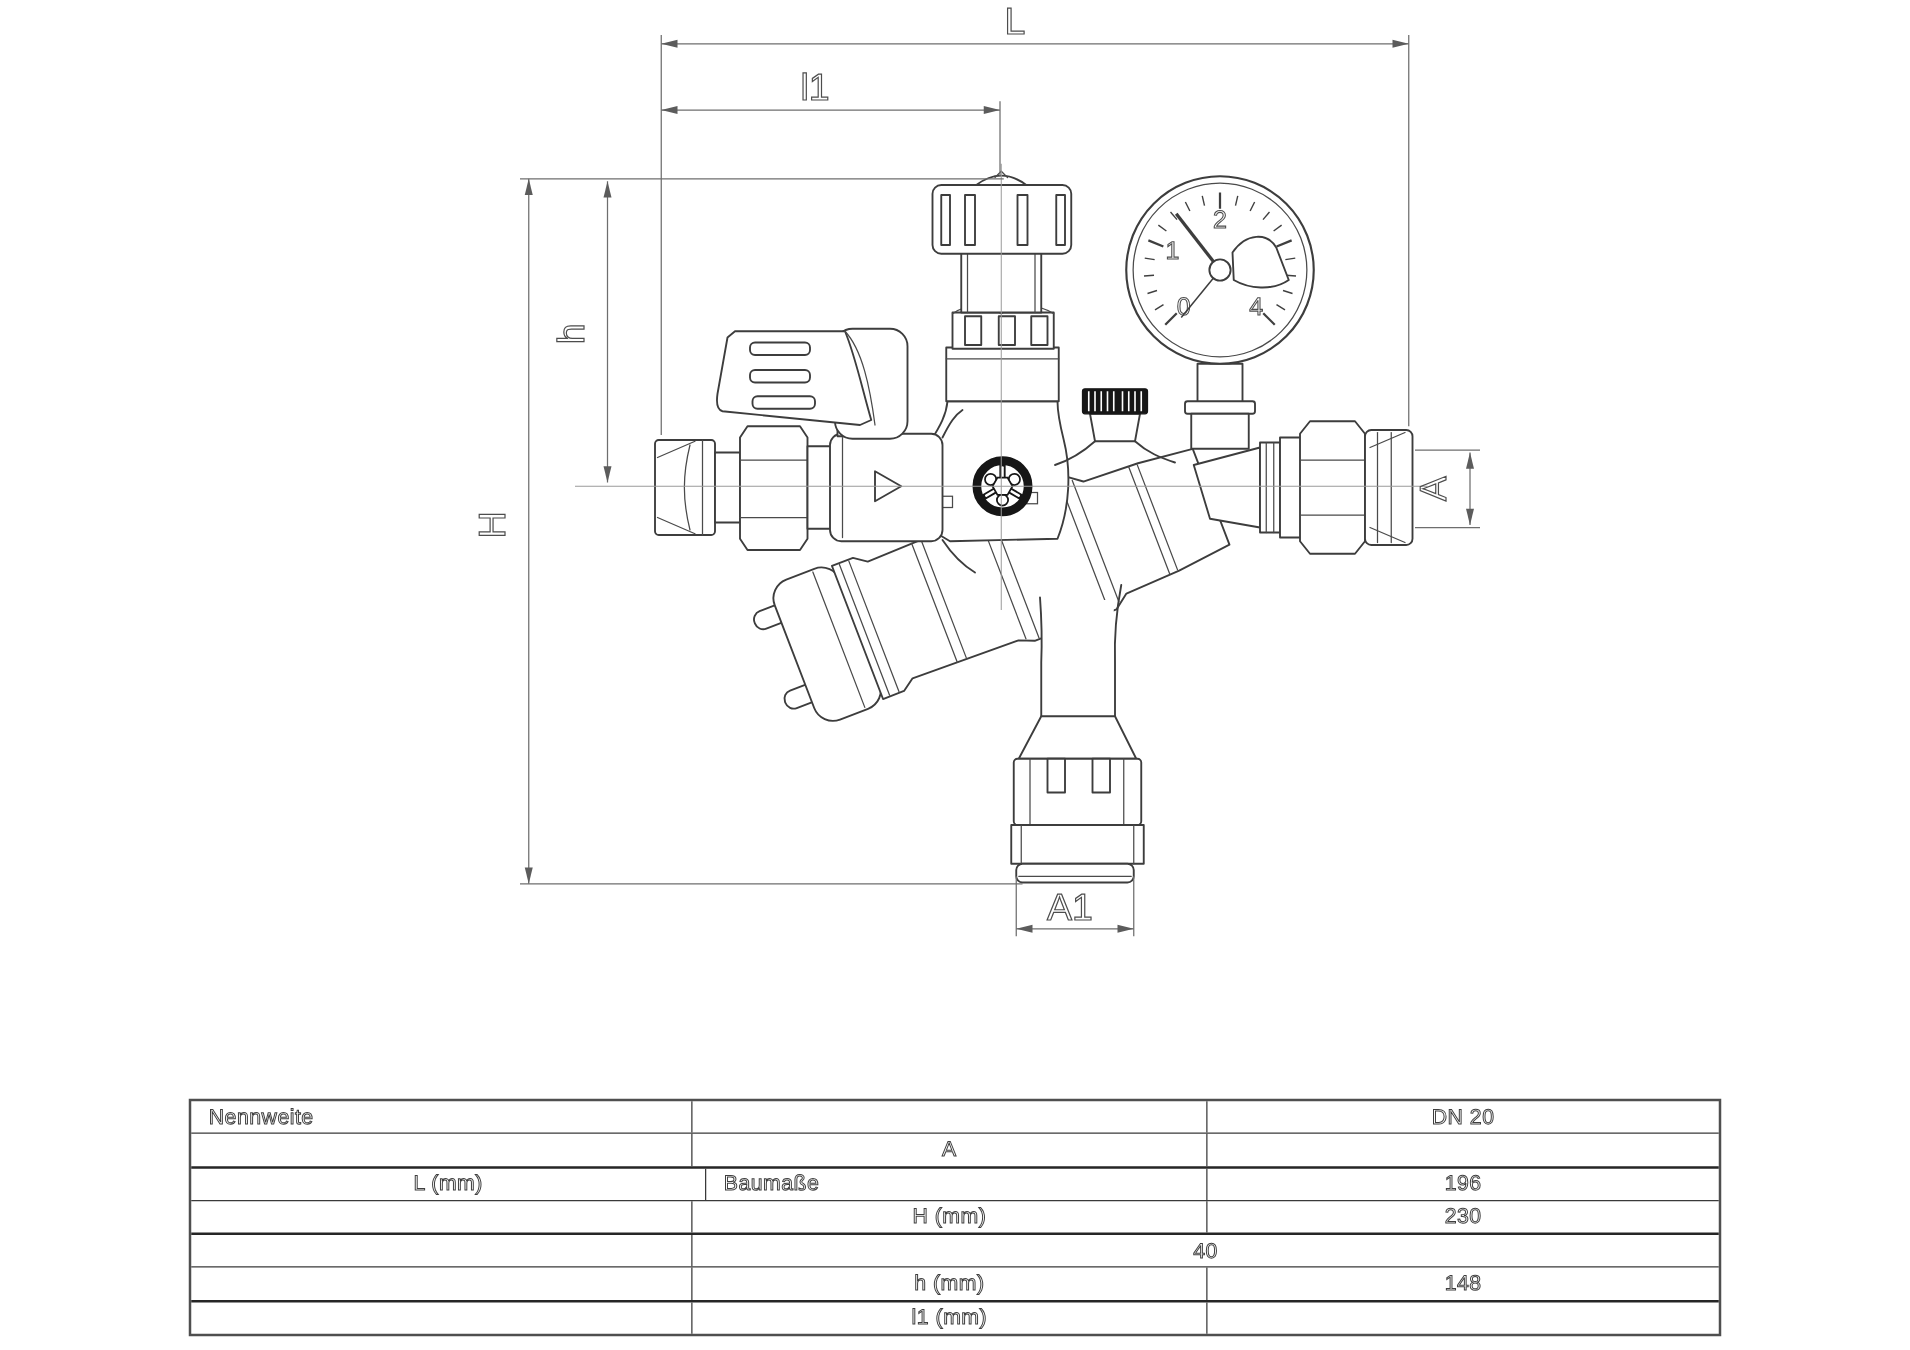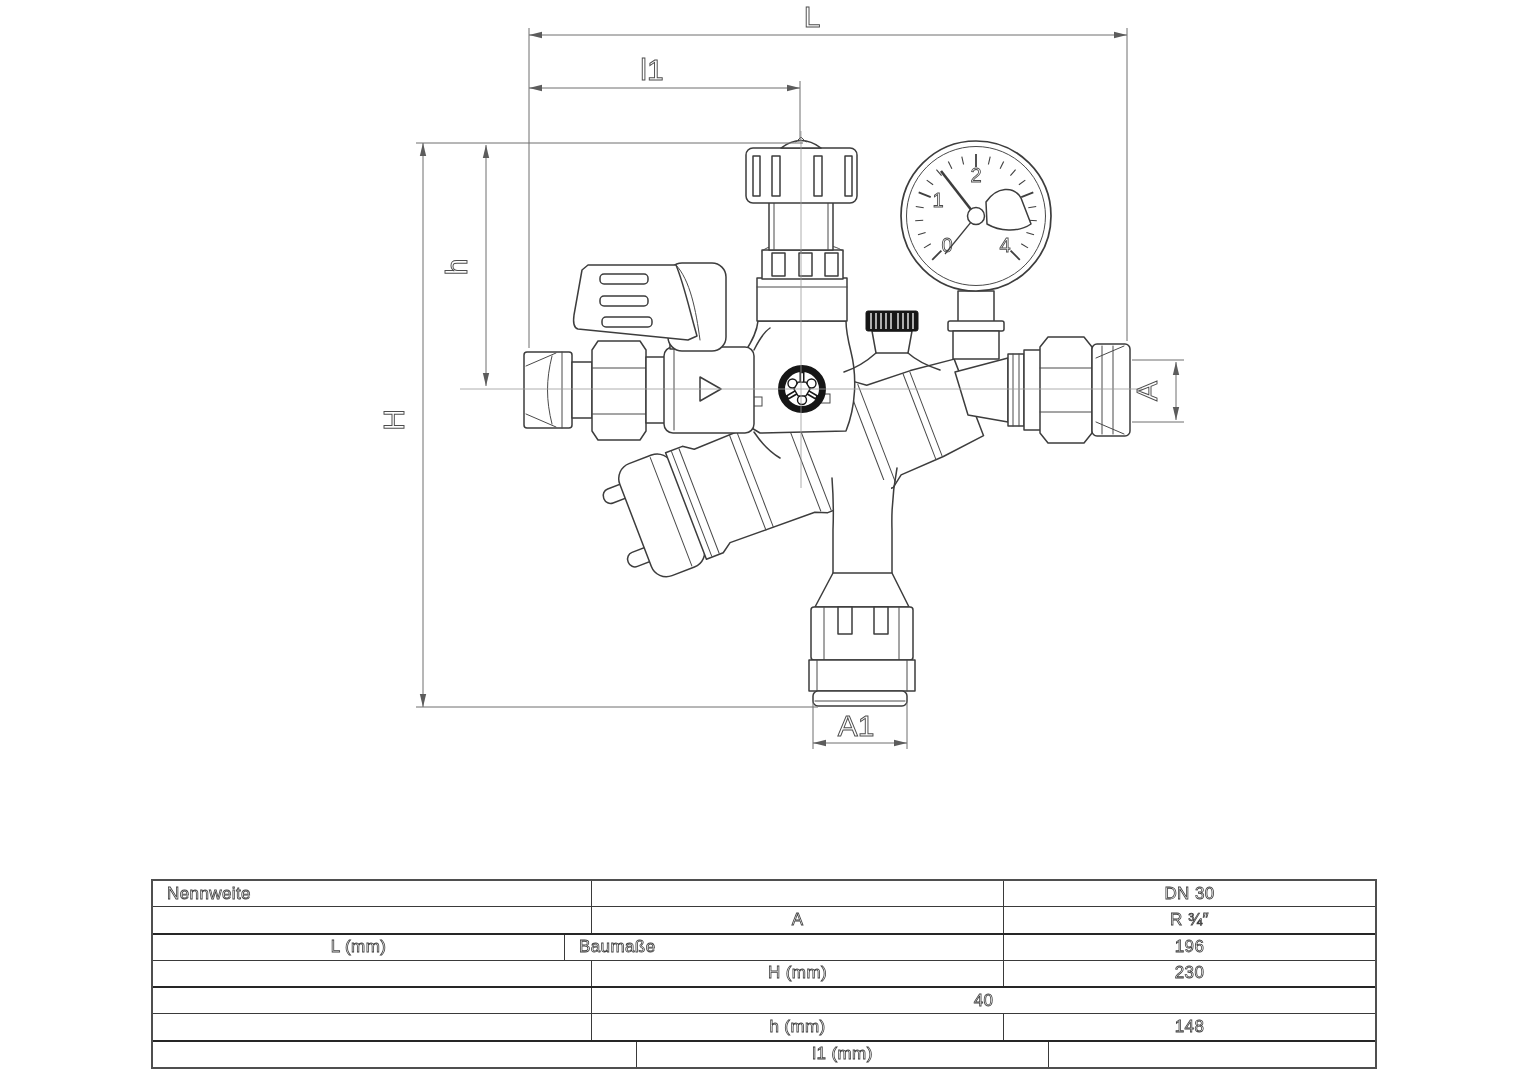--- a/index.html
+++ b/index.html
@@ -27,23 +27,23 @@
           stroke:#4d4d4d;stroke-width:.95px;text-anchor:middle;}
   .gnum{font-family:"Liberation Sans",sans-serif;font-size:20px;fill:none;
         stroke:#4d4d4d;stroke-width:.85px;text-anchor:middle;}
 
   
   .dim-table{position:absolute;left:151px;top:879px;width:1226px;height:190px;
              border:2px solid #4f4f4f;background:#fff;display:flex;flex-direction:column;
              box-sizing:border-box;}
   .trow{flex:1;display:flex;border-bottom:1px solid #3a3a3a;min-height:0;}
   .trow.tk{border-bottom:2px solid #262626;}
-  .trow:last-child{border-bottom:none;padding-left:45px;}
+  .trow:last-child{border-bottom:none;}
   .tcell{display:flex;align-items:center;justify-content:center;box-sizing:border-box;overflow:hidden;}
-  .c1{width:439px;justify-content:flex-start;padding-left:14px;border-right:1.4px solid #3a3a3a;}
+  .c1{width:401px;justify-content:flex-start;padding-left:14px;border-right:1.4px solid #3a3a3a;}
   .c2{width:412px;border-right:1.4px solid #3a3a3a;}
   .c3{flex:1;}
 </style>
 </head>
 <body>
 
 <div id="stage">
 
 <svg id="drawing" width="1528" height="862" viewBox="0 0 1528 862" xmlns="http://www.w3.org/2000/svg">
 
@@ -285,26 +285,25 @@
       <polygon class="arr" points="907,743 894,739.8 894,746.2"></polygon>
       <text class="dimtxt" x="856" y="736">A1</text>
     </g>
   </g>
 </svg>
 
 <div class="dim-table">
   <div class="trow">
     <div class="tcell c1 cadt">Nennweite</div>
     <div class="tcell c2 cadt"></div>
-    <div class="tcell c3 cadt">DN 30</div>
+    <div class="tcell c3 cadt">DN 20</div>
   </div>
   <div class="trow tk">
     <div class="tcell c1 cadt"></div>
     <div class="tcell c2 cadt">A</div>
-    <div class="tcell c3 cadt">R ¾″</div>
   </div>
   <div class="trow">
     <div class="tcell c2 cadt">L (mm)</div>
     <div class="tcell c1 cadt">Baumaße</div>
     <div class="tcell c3 cadt">196</div>
   </div>
   <div class="trow tk">
     <div class="tcell c1 cadt"></div>
     <div class="tcell c2 cadt">H (mm)</div>
     <div class="tcell c3 cadt">230</div>

